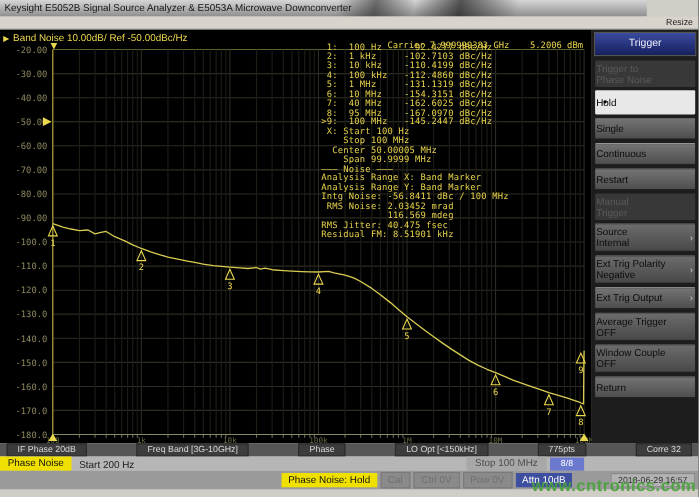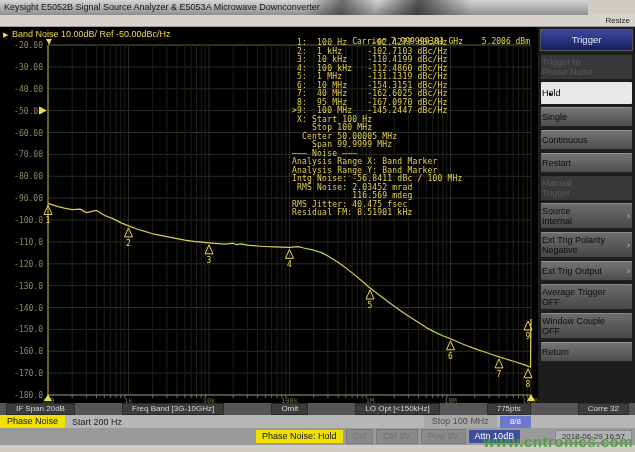--- a/index.html
+++ b/index.html
@@ -275,23 +275,23 @@
  Analysis Range X: Band Marker
  Analysis Range Y: Band Marker
  Intg Noise: -56.8411 dBc / 100 MHz
   RMS Noise: 2.03452 mrad
              116.569 mdeg
  RMS Jitter: 40.475 fsec
  Residual FM: 8.51901 kHz</pre>
   </div>
 
   <div class="statusbar" id="statusbar">
-      <div class="sb-item">IF Span 20dB</div>
+      <div class="sb-item">IF Phase 20dB</div>
       <div class="sb-item">Freq Band [3G-10GHz]</div>
-      <div class="sb-item">Omit</div>
+      <div class="sb-item">Phase</div>
       <div class="sb-item">LO Opt [&lt;150kHz]</div>
       <div class="sb-item">775pts</div>
       <div class="sb-item">Corre 32</div>
     </div>
 
   <div class="rangebar">
     <span class="mode-badge">Phase Noise</span>
     <span class="range-start">Start 200 Hz</span>
     <span class="range-right">
       <span class="range-stop">Stop 100 MHz</span>

